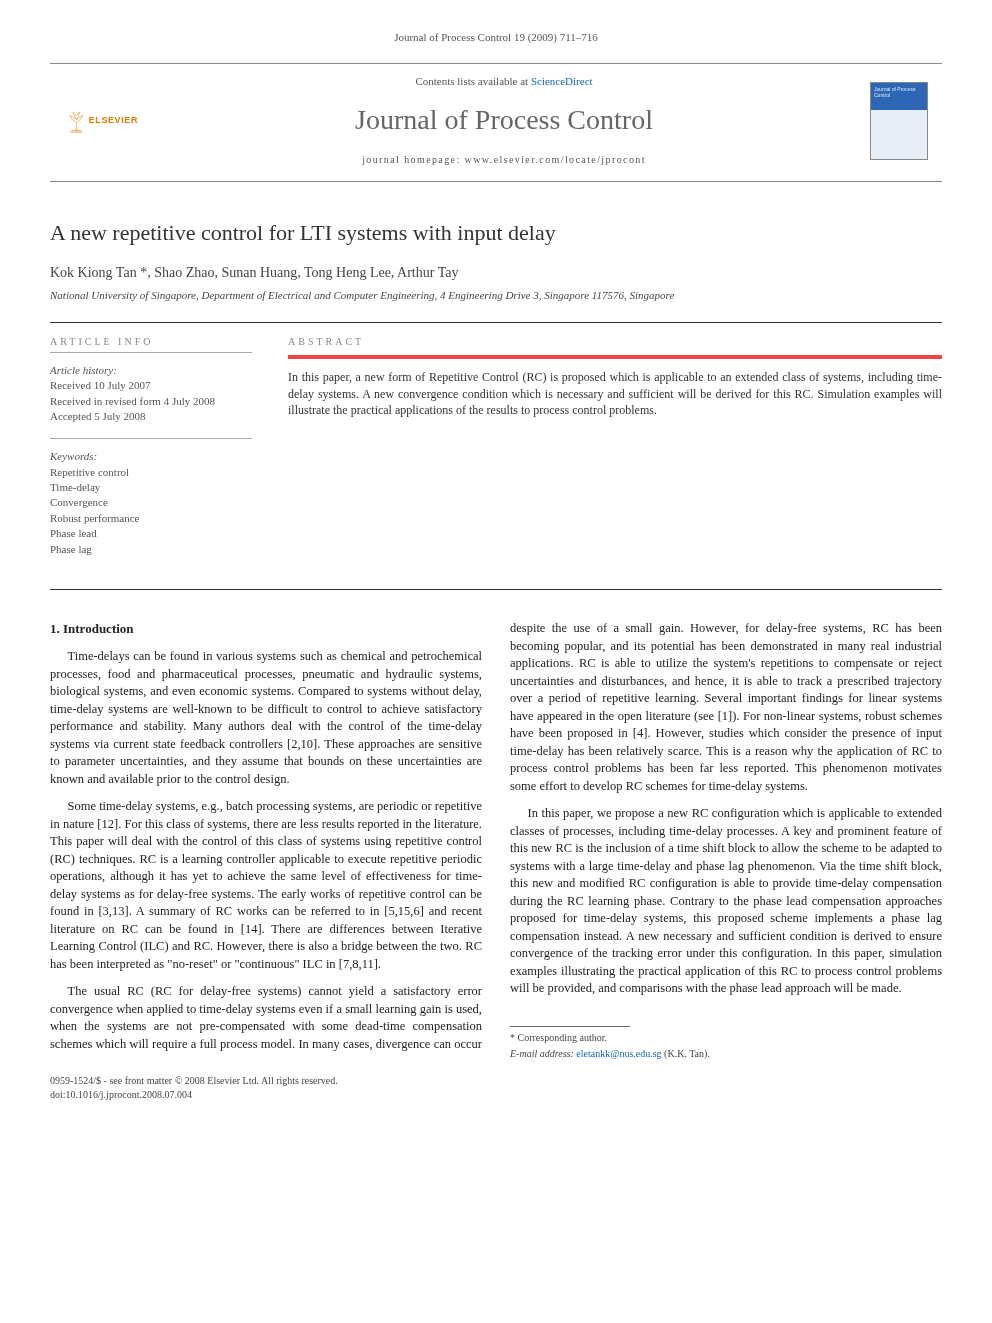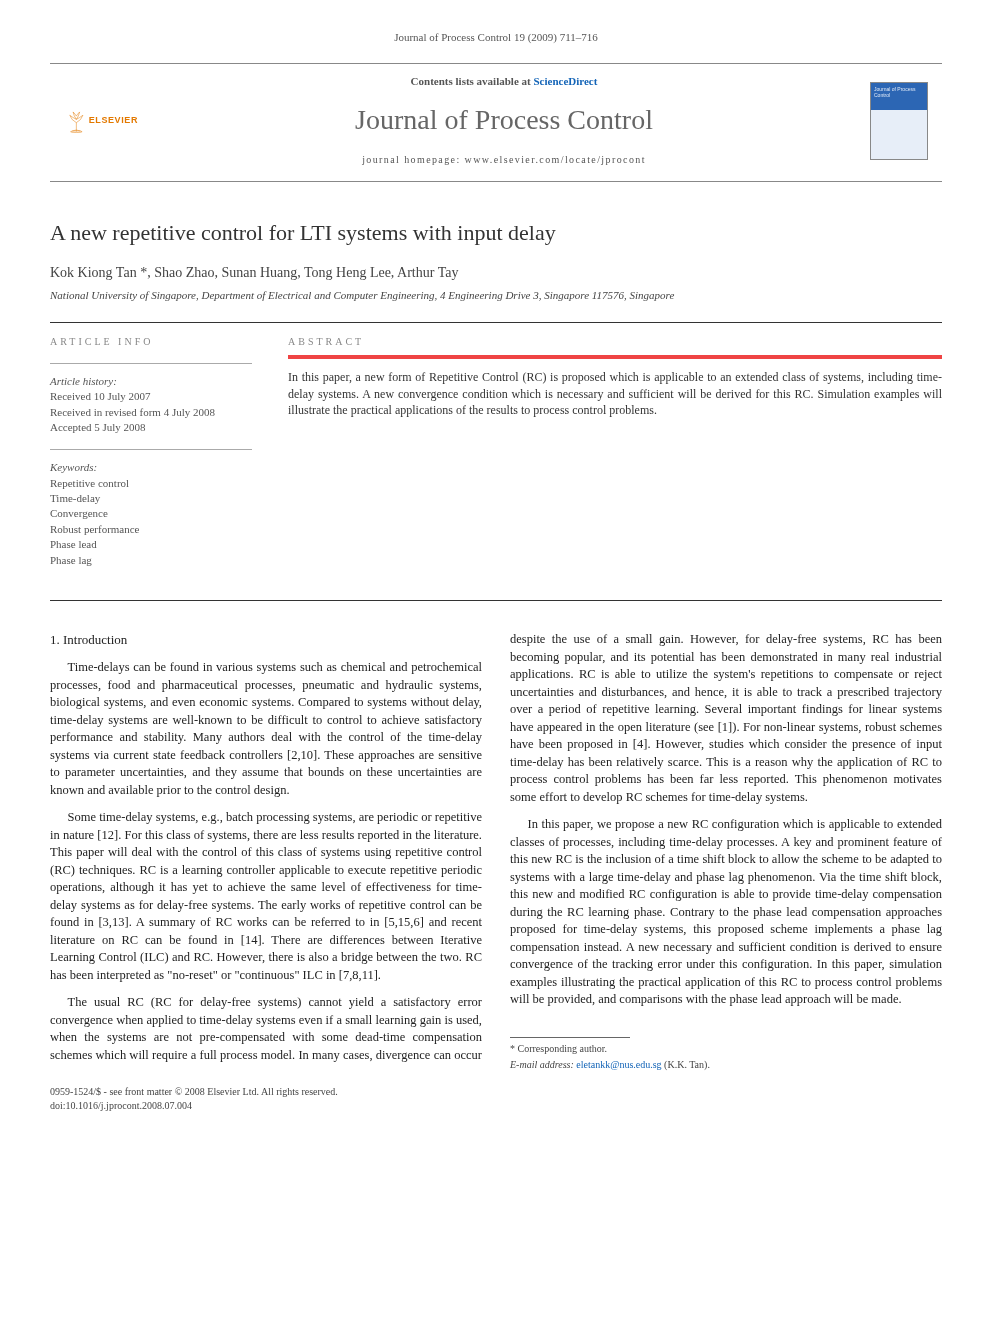--- a/index.html
+++ b/index.html
@@ -44,21 +44,20 @@
   }
   .publisher-logo svg { width: 58px; height: 58px; }
   .masthead-center {
     flex: 1;
     text-align: center;
   }
   .contents-line {
     font-size: 11px;
     color: #555;
     margin-bottom: 10px;
-    font-weight: bold;
   }
   .contents-line a { color: #1364b7; text-decoration: none; }
   .journal-name {
     font-size: 28px;
     color: #666;
     font-weight: normal;
     margin-bottom: 14px;
     font-family: Georgia, "Times New Roman", serif;
   }
   .homepage-line {
@@ -106,21 +105,21 @@
     padding: 12px 18px 18px 0;
     font-size: 11px;
     color: #555;
   }
   .info-col h4 {
     font-size: 10px;
     letter-spacing: 3px;
     color: #888;
     font-weight: normal;
     margin-bottom: 10px;
-    padding-bottom: 14px;
+    padding-bottom: 3px;
     border-bottom: 1px solid #aaa;
     text-transform: uppercase;
   }
   .info-col .blk { margin-bottom: 14px; }
   .info-col .label { font-style: italic; }
   .abs-col {
     flex: 1;
     padding: 12px 0 18px 18px;
     font-size: 12px;
     color: #333;
@@ -142,21 +141,21 @@
     color: #444;
   }
   .body-cols {
     column-count: 2;
     column-gap: 28px;
     font-size: 12.5px;
     text-align: justify;
   }
   .body-cols h3 {
     font-size: 13px;
-    font-weight: normal;
+    font-weight: bold;
     margin-bottom: 10px;
   }
   .body-cols p { margin-bottom: 10px; text-indent: 1.4em; }
   .ref { color: #1364b7; }
   .footer-block {
     margin-top: 28px;
     font-size: 10px;
     color: #444;
   }
   .footer-block hr { width: 120px; border: none; border-top: 1px solid #666; margin-bottom: 4px; }

